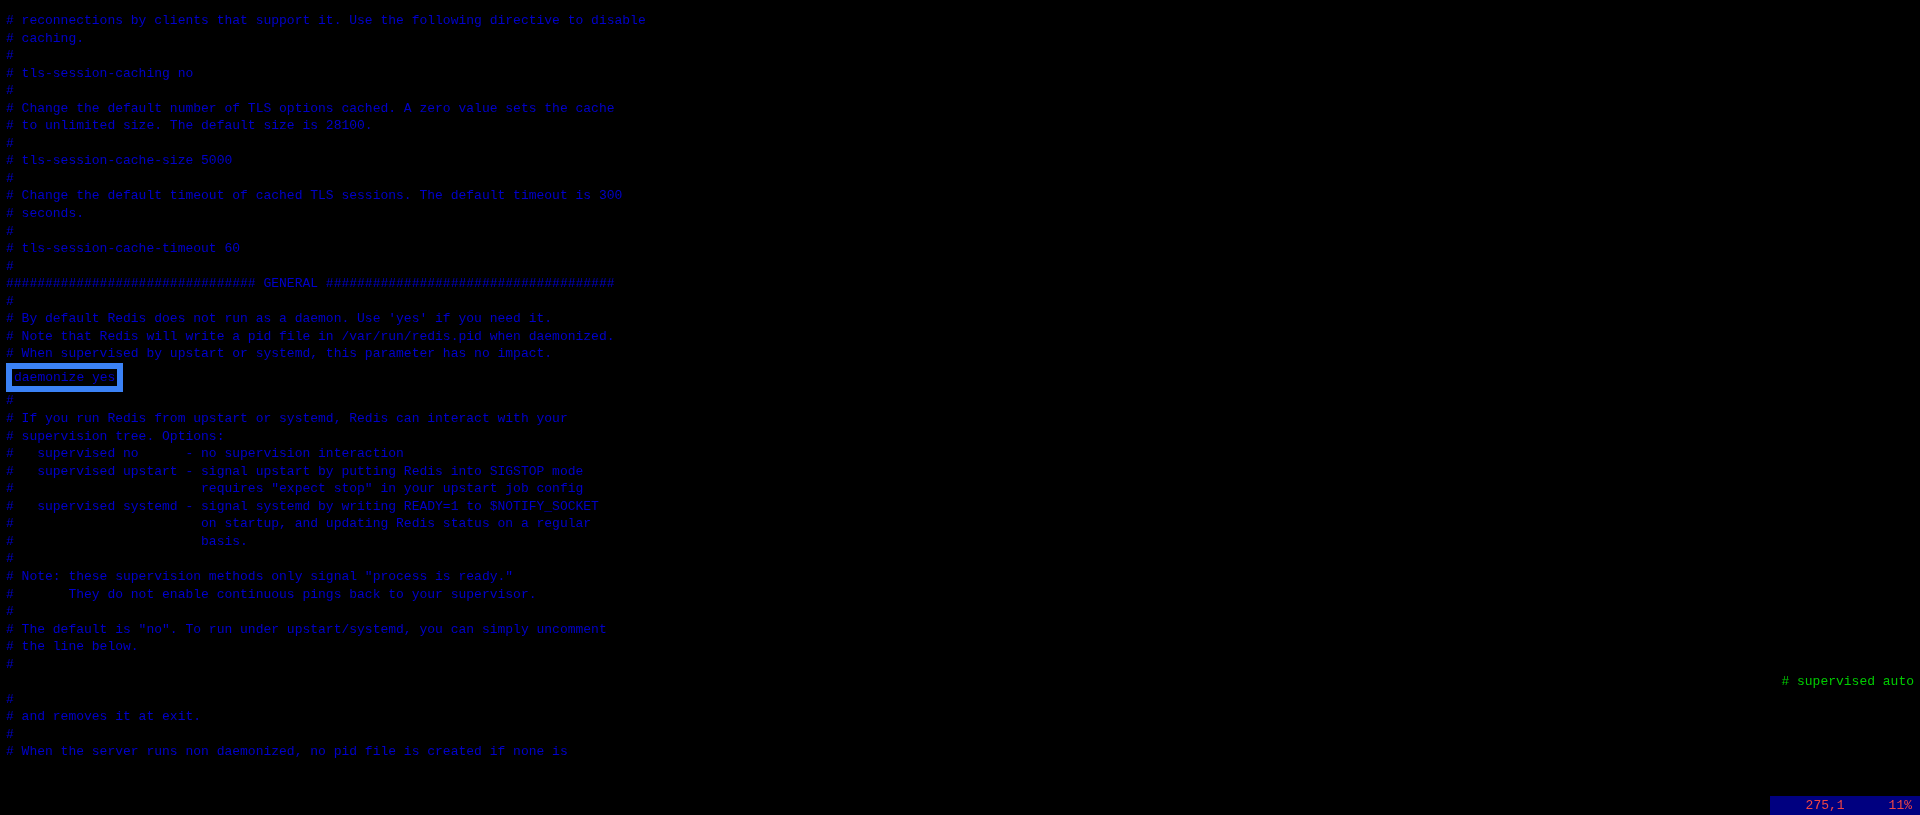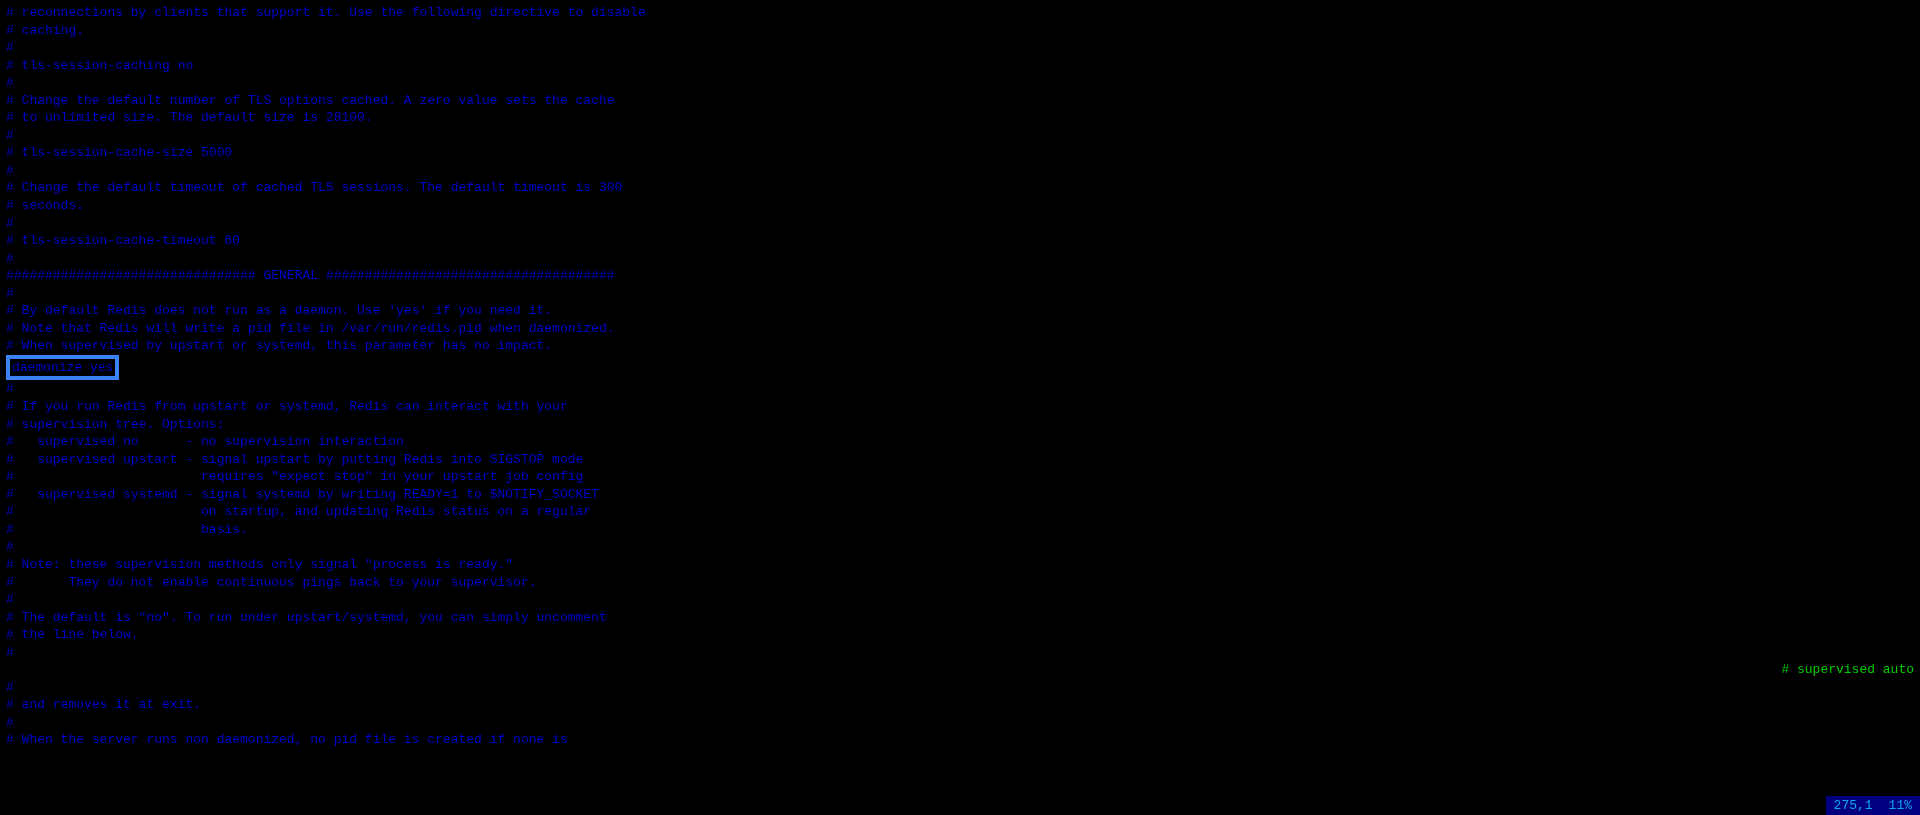--- a/index.html
+++ b/index.html
@@ -15,36 +15,36 @@
       font-size: 13px;
       width: 1920px;
       height: 815px;
       overflow: hidden;
       position: relative;
     }
 
     .terminal {
       width: 100%;
       height: 100%;
-      padding: 4px 6px;
+      padding: 12px 6px;
       position: relative;
     }
 
     .line {
       line-height: 1.35;
       white-space: pre;
       color: #0000cd;
     }
 
     .line.comment {
       color: #0000cd;
     }
 
     .highlighted {
-      border: 4px solid #3b82f6;
+      border: 6px solid #3b82f6;
       display: inline-block;
       color: #0000cd;
       padding: 0 2px;
     }
 
     .green-line {
       color: #00cd00;
       text-align: right;
     }
 
@@ -55,21 +55,22 @@
       background-color: #000080;
       color: #ffffff;
       padding: 2px 8px;
       font-family: 'Courier New', Courier, monospace;
       font-size: 13px;
       display: flex;
       gap: 16px;
     }
 
     .status-bar span {
-      color: #0ea5e9;
+      color: #ef4444;
+      margin-left: 28px;
     }
   </style>
 </head>
 <body>
 
 <div class="terminal">
   <div id="lines-container">
       <div class="line comment"># reconnections by clients that support it. Use the following directive to disable</div>
       <div class="line comment"># caching.</div>
       <div class="line comment">#</div>

